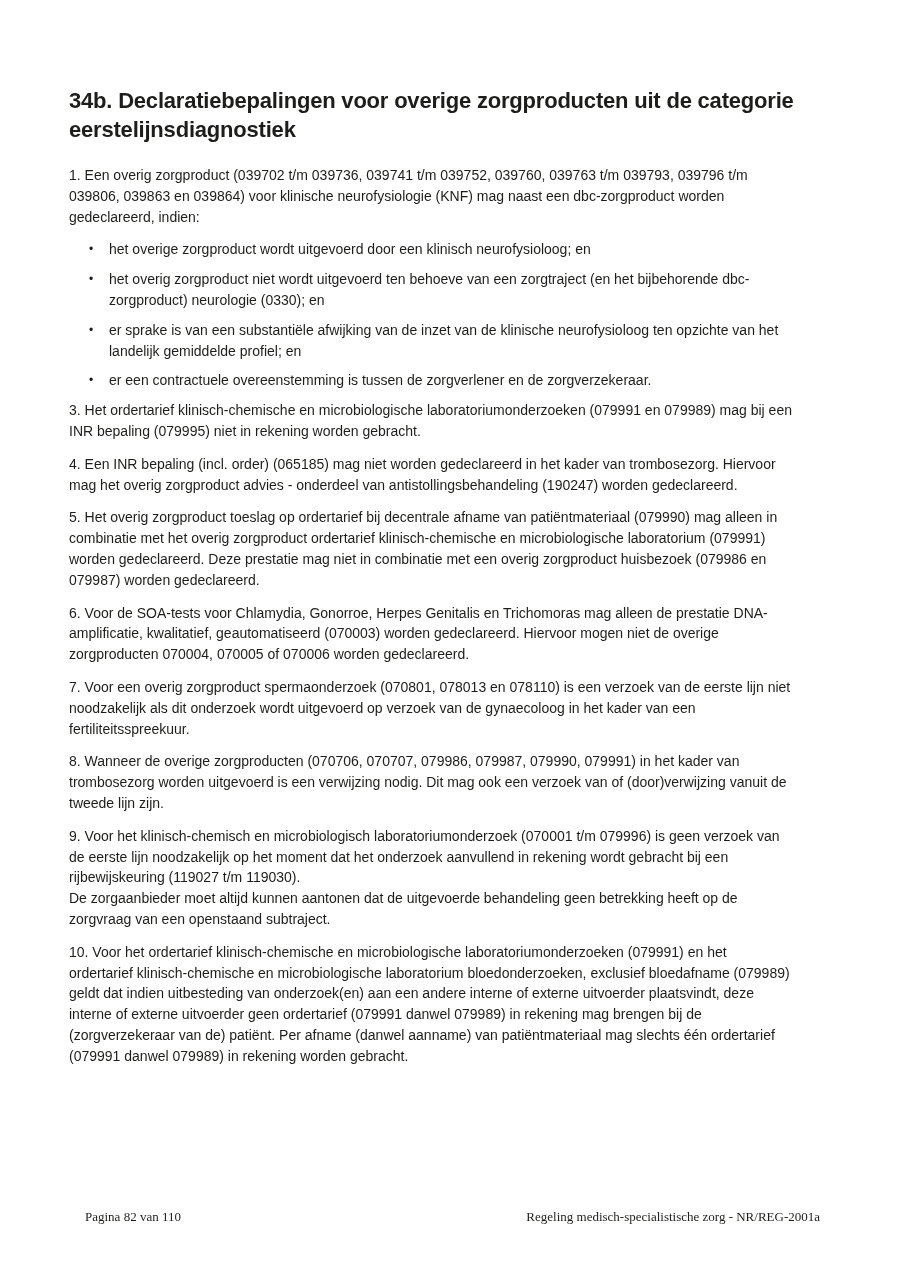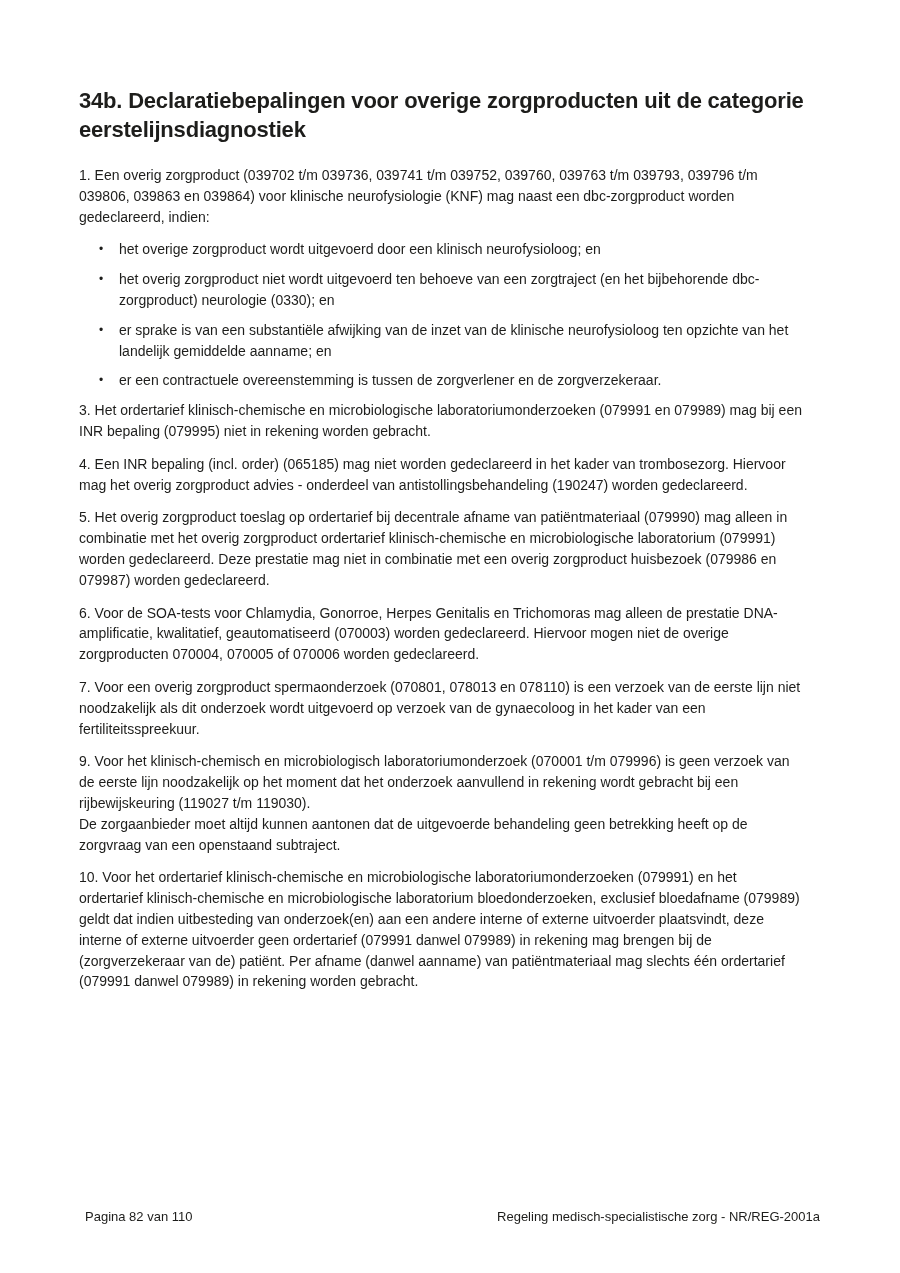--- a/index.html
+++ b/index.html
@@ -9,21 +9,21 @@
     height: 1273px;
     background: #ffffff;
     color: #1d1d1b;
     font-family: "Liberation Sans", sans-serif;
     position: relative;
     overflow: hidden;
   }
   .content {
     position: absolute;
     top: 86px;
-    left: 79px;
+    left: 69px;
     width: 740px;
   }
   h1.doc-title {
     font-size: 22px;
     line-height: 29px;
     font-weight: bold;
     letter-spacing: -0.2px;
     margin: 0 0 21px 0;
   }
   p.para {
@@ -53,20 +53,21 @@
   .gap-sm { margin-top: 9px; }
   .footer {
     position: absolute;
     left: 85px;
     top: 1208px;
     width: 735px;
     display: flex;
     justify-content: space-between;
     font-size: 13px;
     line-height: 18px;
+    font-family: Liberation Serif, serif;
   }
 </style>
 </head>
 <body>
 
 <div class="content">
 
   <h1 class="doc-title">34b. Declaratiebepalingen voor overige zorgproducten uit de categorie eerstelijnsdiagnostiek</h1>
 
   <p class="para">1. Een overig zorgproduct (039702 t/m 039736, 039741 t/m 039752, 039760, 039763 t/m 039793, 039796 t/m 039806, 039863 en 039864) voor klinische neurofysiologie (KNF) mag naast een dbc-zorgproduct worden gedeclareerd, indien:</p>
@@ -75,39 +76,40 @@
     <li>
       <span class="dot">•</span>
       <span>het overige zorgproduct wordt uitgevoerd door een klinisch neurofysioloog; en</span>
     </li>
     <li>
       <span class="dot">•</span>
       <span>het overig zorgproduct niet wordt uitgevoerd ten behoeve van een zorgtraject (en het bijbehorende dbc-zorgproduct) neurologie (0330); en</span>
     </li>
     <li>
       <span class="dot">•</span>
-      <span>er sprake is van een substantiële afwijking van de inzet van de klinische neurofysioloog ten opzichte van het landelijk gemiddelde aanname; en</span>
+      <span>er sprake is van een substantiële afwijking van de inzet van de klinische neurofysioloog ten opzichte van het landelijk gemiddelde profiel; en</span>
     </li>
     <li>
       <span class="dot">•</span>
       <span>er een contractuele overeenstemming is tussen de zorgverlener en de zorgverzekeraar.</span>
     </li>
   </ul>
 
 
   <p class="para gap-sm">3. Het ordertarief klinisch-chemische en microbiologische laboratoriumonderzoeken (079991 en 079989) mag bij een INR bepaling (079995) niet in rekening worden gebracht.</p>
 
   <p class="para">4. Een INR bepaling (incl. order) (065185) mag niet worden gedeclareerd in het kader van trombosezorg. Hiervoor mag het overig zorgproduct advies - onderdeel van antistollingsbehandeling (190247) worden gedeclareerd.</p>
 
   <p class="para">5. Het overig zorgproduct toeslag op ordertarief bij decentrale afname van patiëntmateriaal (079990) mag alleen in combinatie met het overig zorgproduct ordertarief klinisch-chemische en microbiologische laboratorium (079991) worden gedeclareerd. Deze prestatie mag niet in combinatie met een overig zorgproduct huisbezoek (079986 en 079987) worden gedeclareerd.</p>
 
   <p class="para">6. Voor de SOA-tests voor Chlamydia, Gonorroe, Herpes Genitalis en Trichomoras mag alleen de prestatie DNA-amplificatie, kwalitatief, geautomatiseerd (070003) worden gedeclareerd. Hiervoor mogen niet de overige zorgproducten 070004, 070005 of 070006 worden gedeclareerd.</p>
 
   <p class="para">7. Voor een overig zorgproduct spermaonderzoek (070801, 078013 en 078110) is een verzoek van de eerste lijn niet noodzakelijk als dit onderzoek wordt uitgevoerd op verzoek van de gynaecoloog in het kader van een fertiliteitsspreekuur.</p>
 
+  <p class="para">8. Wanneer de overige zorgproducten (070706, 070707, 079986, 079987, 079990, 079991) in het kader van trombosezorg worden uitgevoerd is een verwijzing nodig. Dit mag ook een verzoek van of (door)verwijzing vanuit de tweede lijn zijn.</p>
 
   <p class="para">9. Voor het klinisch-chemisch en microbiologisch laboratoriumonderzoek (070001 t/m 079996) is geen verzoek van de eerste lijn noodzakelijk op het moment dat het onderzoek aanvullend in rekening wordt gebracht bij een rijbewijskeuring (119027 t/m 119030).
 De zorgaanbieder moet altijd kunnen aantonen dat de uitgevoerde behandeling geen betrekking heeft op de zorgvraag van een openstaand subtraject.</p>
 
   <p class="para">10. Voor het ordertarief klinisch-chemische en microbiologische laboratoriumonderzoeken (079991) en het ordertarief klinisch-chemische en microbiologische laboratorium bloedonderzoeken, exclusief bloedafname (079989) geldt dat indien uitbesteding van onderzoek(en) aan een andere interne of externe uitvoerder plaatsvindt, deze interne of externe uitvoerder geen ordertarief (079991 danwel 079989) in rekening mag brengen bij de (zorgverzekeraar van de) patiënt. Per afname (danwel aanname) van patiëntmateriaal mag slechts één ordertarief (079991 danwel 079989) in rekening worden gebracht.</p>
 
 </div>
 
 <div class="footer">
   <span>Pagina 82 van 110</span>

